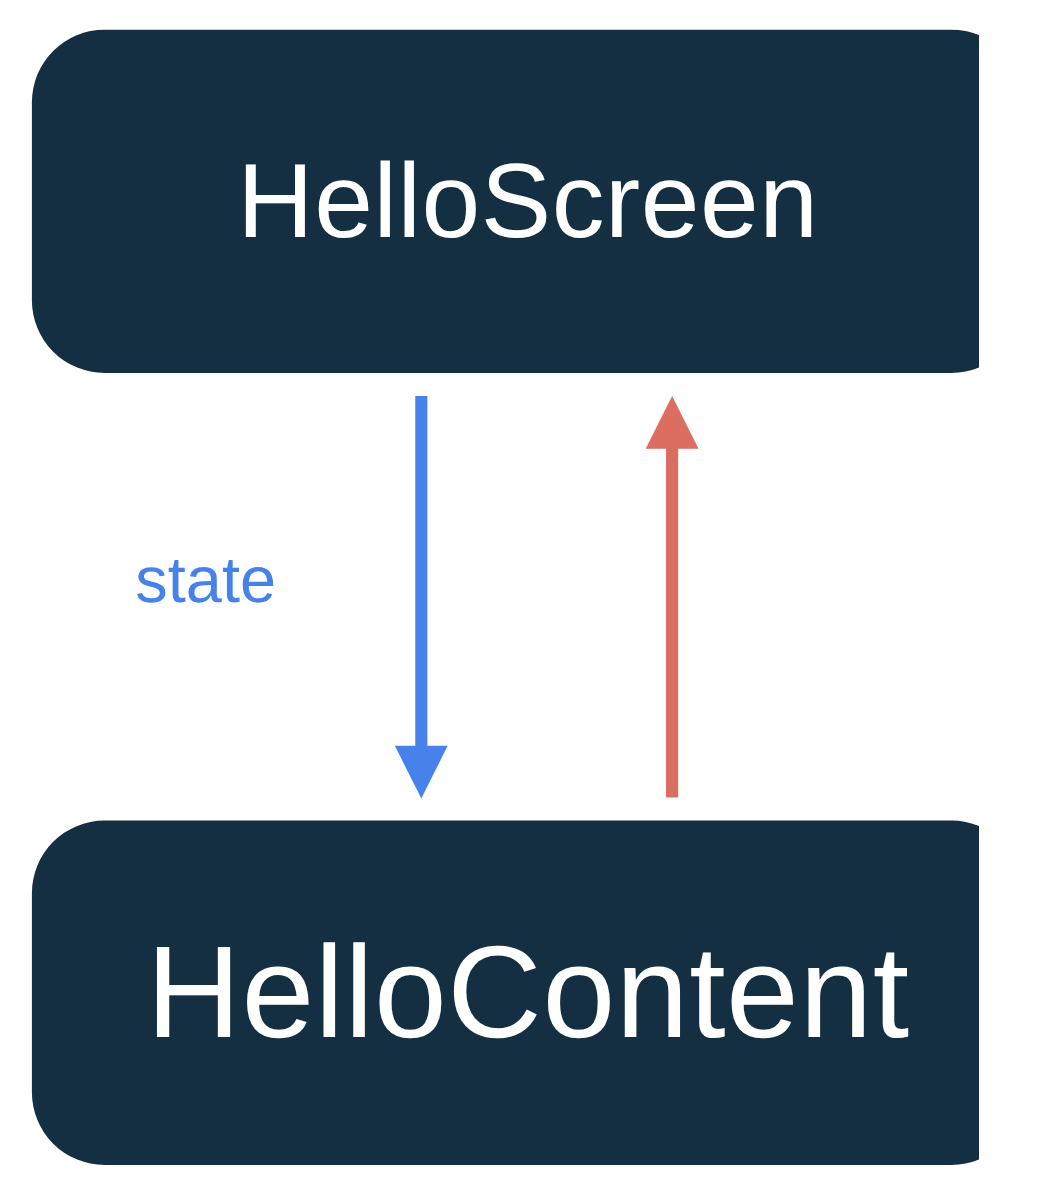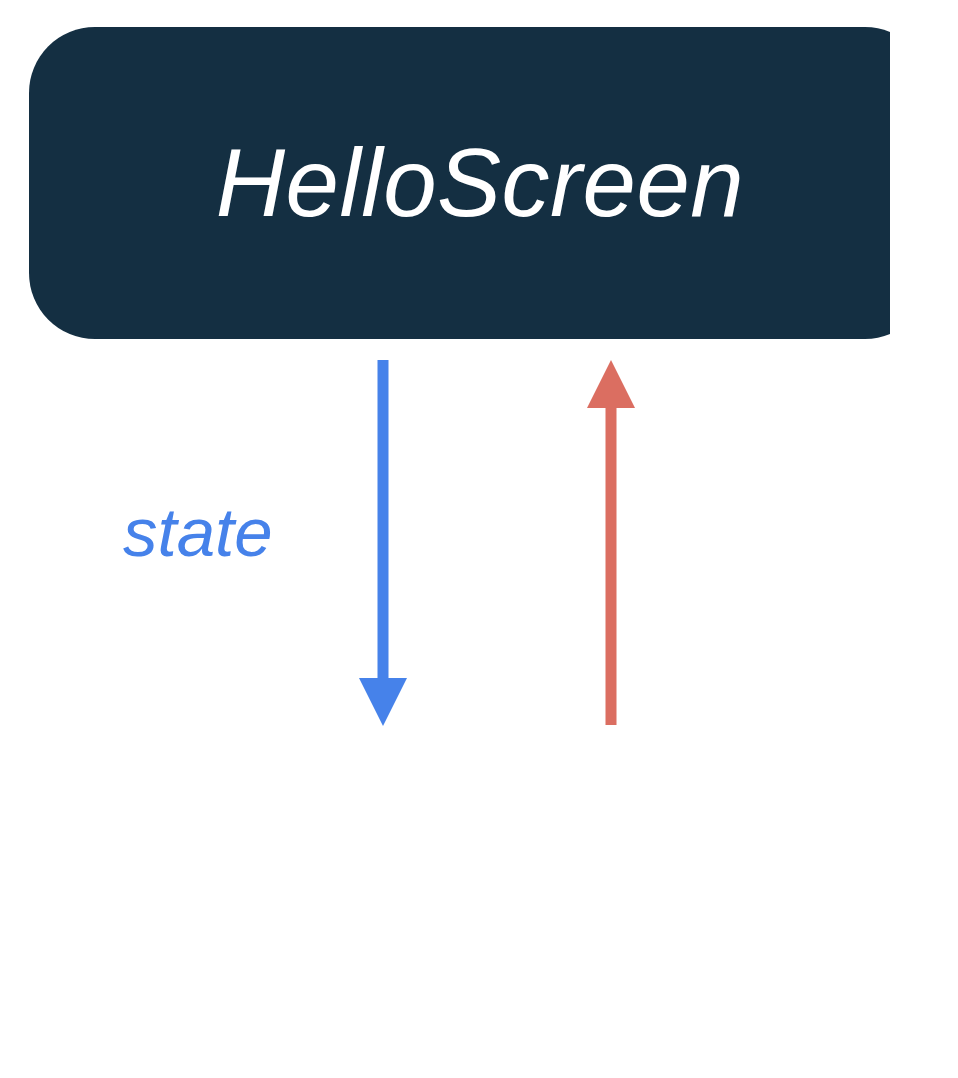--- a/index.html
+++ b/index.html
@@ -13,21 +13,20 @@
   html, body {
     background: var(--page-background);
     font-family: "Liberation Sans", sans-serif;
   }
   .canvas {
     position: relative;
     width: 890px;
     height: 1078px;
     background: var(--page-background);
     overflow: hidden;
-    font-style: italic;
   }
   .box {
     position: absolute;
     left: 29px;
     width: 902px;
     background: var(--box-background);
     border-radius: 66px;
     display: flex;
     align-items: center;
     justify-content: center;
@@ -48,21 +47,21 @@
     width: 958px;
     height: 1078px;
     pointer-events: none;
   }
   .state-stroke { stroke: var(--state-arrow); stroke-width: 11px; }
   .state-fill   { fill:   var(--state-arrow); }
   .event-stroke { stroke: var(--event-arrow); stroke-width: 11px; }
   .event-fill   { fill:   var(--event-arrow); }
   .arrow-label {
     position: absolute;
-    font-size: 69px;
+    font-size: 59px;
     line-height: 1;
     white-space: nowrap;
   }
   .state-label { left: 123px; top: 498px; color: var(--state-arrow); }
   .event-label { left: 680px; top: 498px; color: var(--event-arrow); }
 </style>
 </head>
 <body>
 
 <div class="canvas">
@@ -78,14 +77,17 @@
     </g>
     <g>
       <line class="event-stroke" x1="611" y1="725" x2="611" y2="402"></line>
       <polygon class="event-fill" points="587,408 635,408 611,360"></polygon>
     </g>
   </svg>
 
   <span class="arrow-label state-label">state</span>
 
 
+  <div class="box box-bottom">
+    <span class="box-label box-label-bottom">HelloContent</span>
+  </div>
 
 </div>
 
 </body></html>

